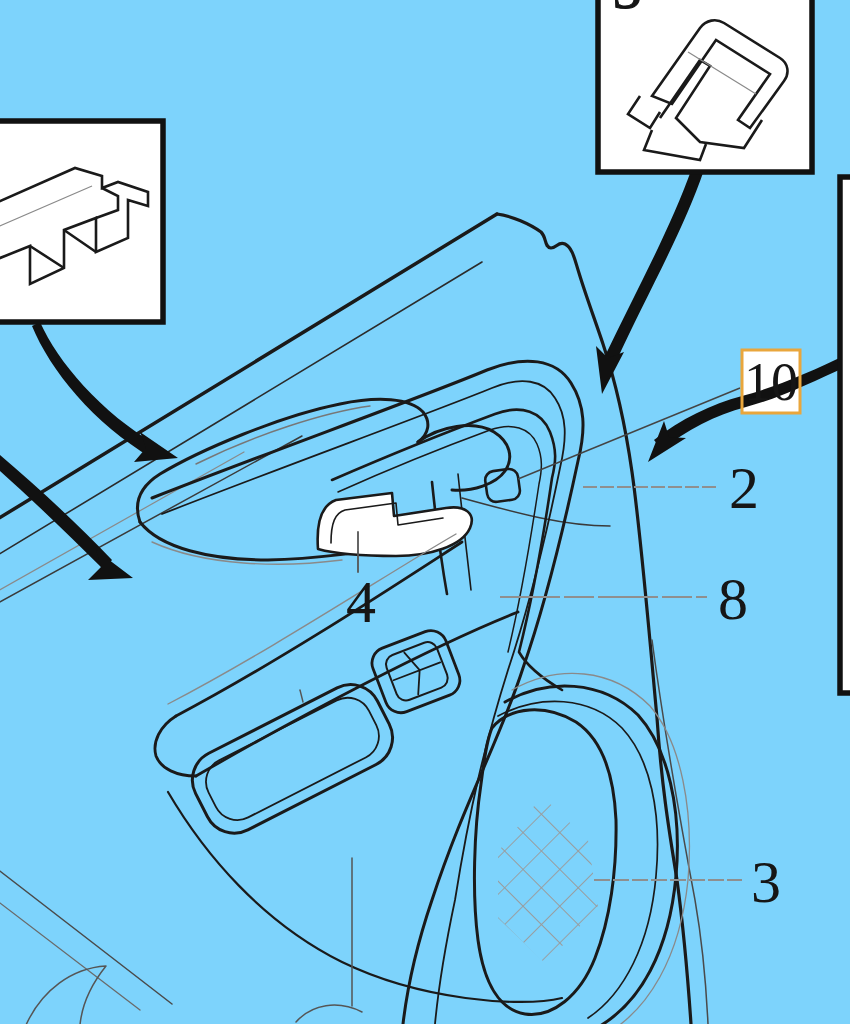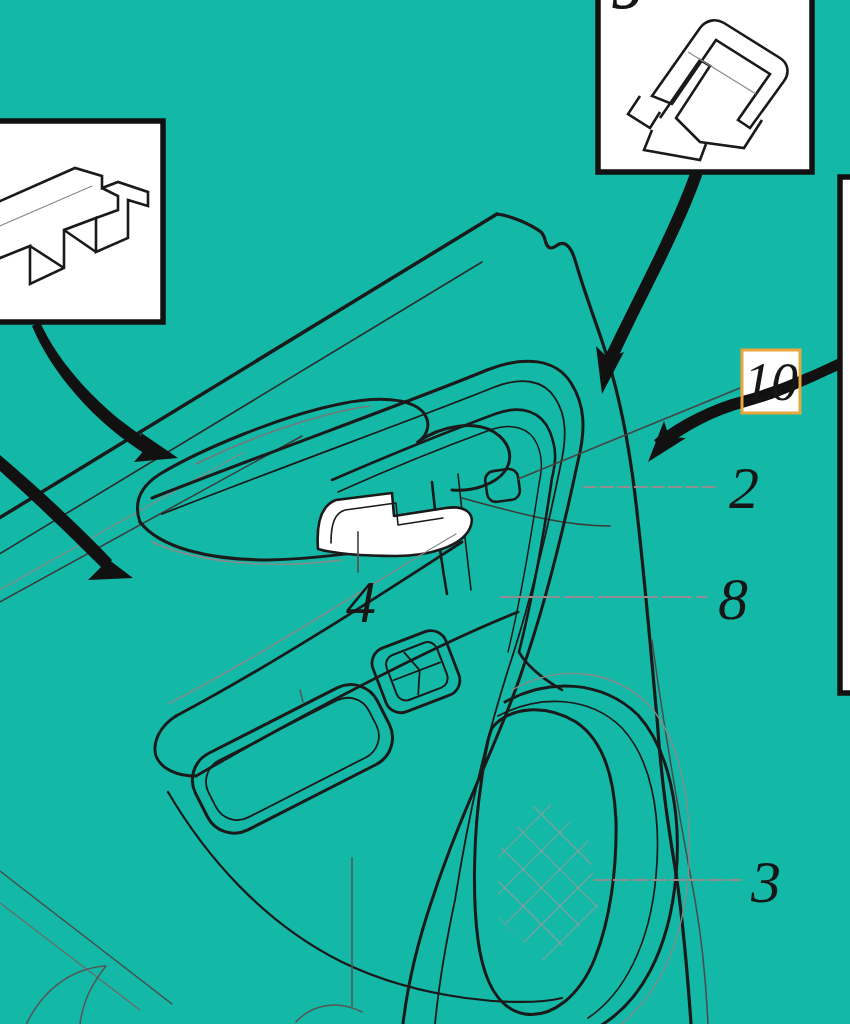--- a/index.html
+++ b/index.html
@@ -1,17 +1,17 @@
 <!DOCTYPE html>
 <html><head>
 <meta charset="utf-8">
 <style>
   html,body{margin:0;padding:0;background:#ffffff;}
-  .stage{position:relative;width:850px;height:1024px;background:#14b8a6;overflow:hidden;
-         font-family:"Liberation Serif", serif;font-style:italic;}
+  .stage{position:relative;width:850px;height:1024px;background:#7dd3fc;overflow:hidden;
+         font-family:"Liberation Serif", serif;}
   svg{display:block}
   text.callout{font-family:"Liberation Serif", serif;fill:#161616;}
 </style>
 </head>
 <body>
 
 <div class="stage">
 <svg width="850" height="1024" viewBox="0 0 850 1024">
   <defs>
     <pattern id="xh" patternUnits="userSpaceOnUse" width="26" height="26" patternTransform="rotate(45 540 880)">

